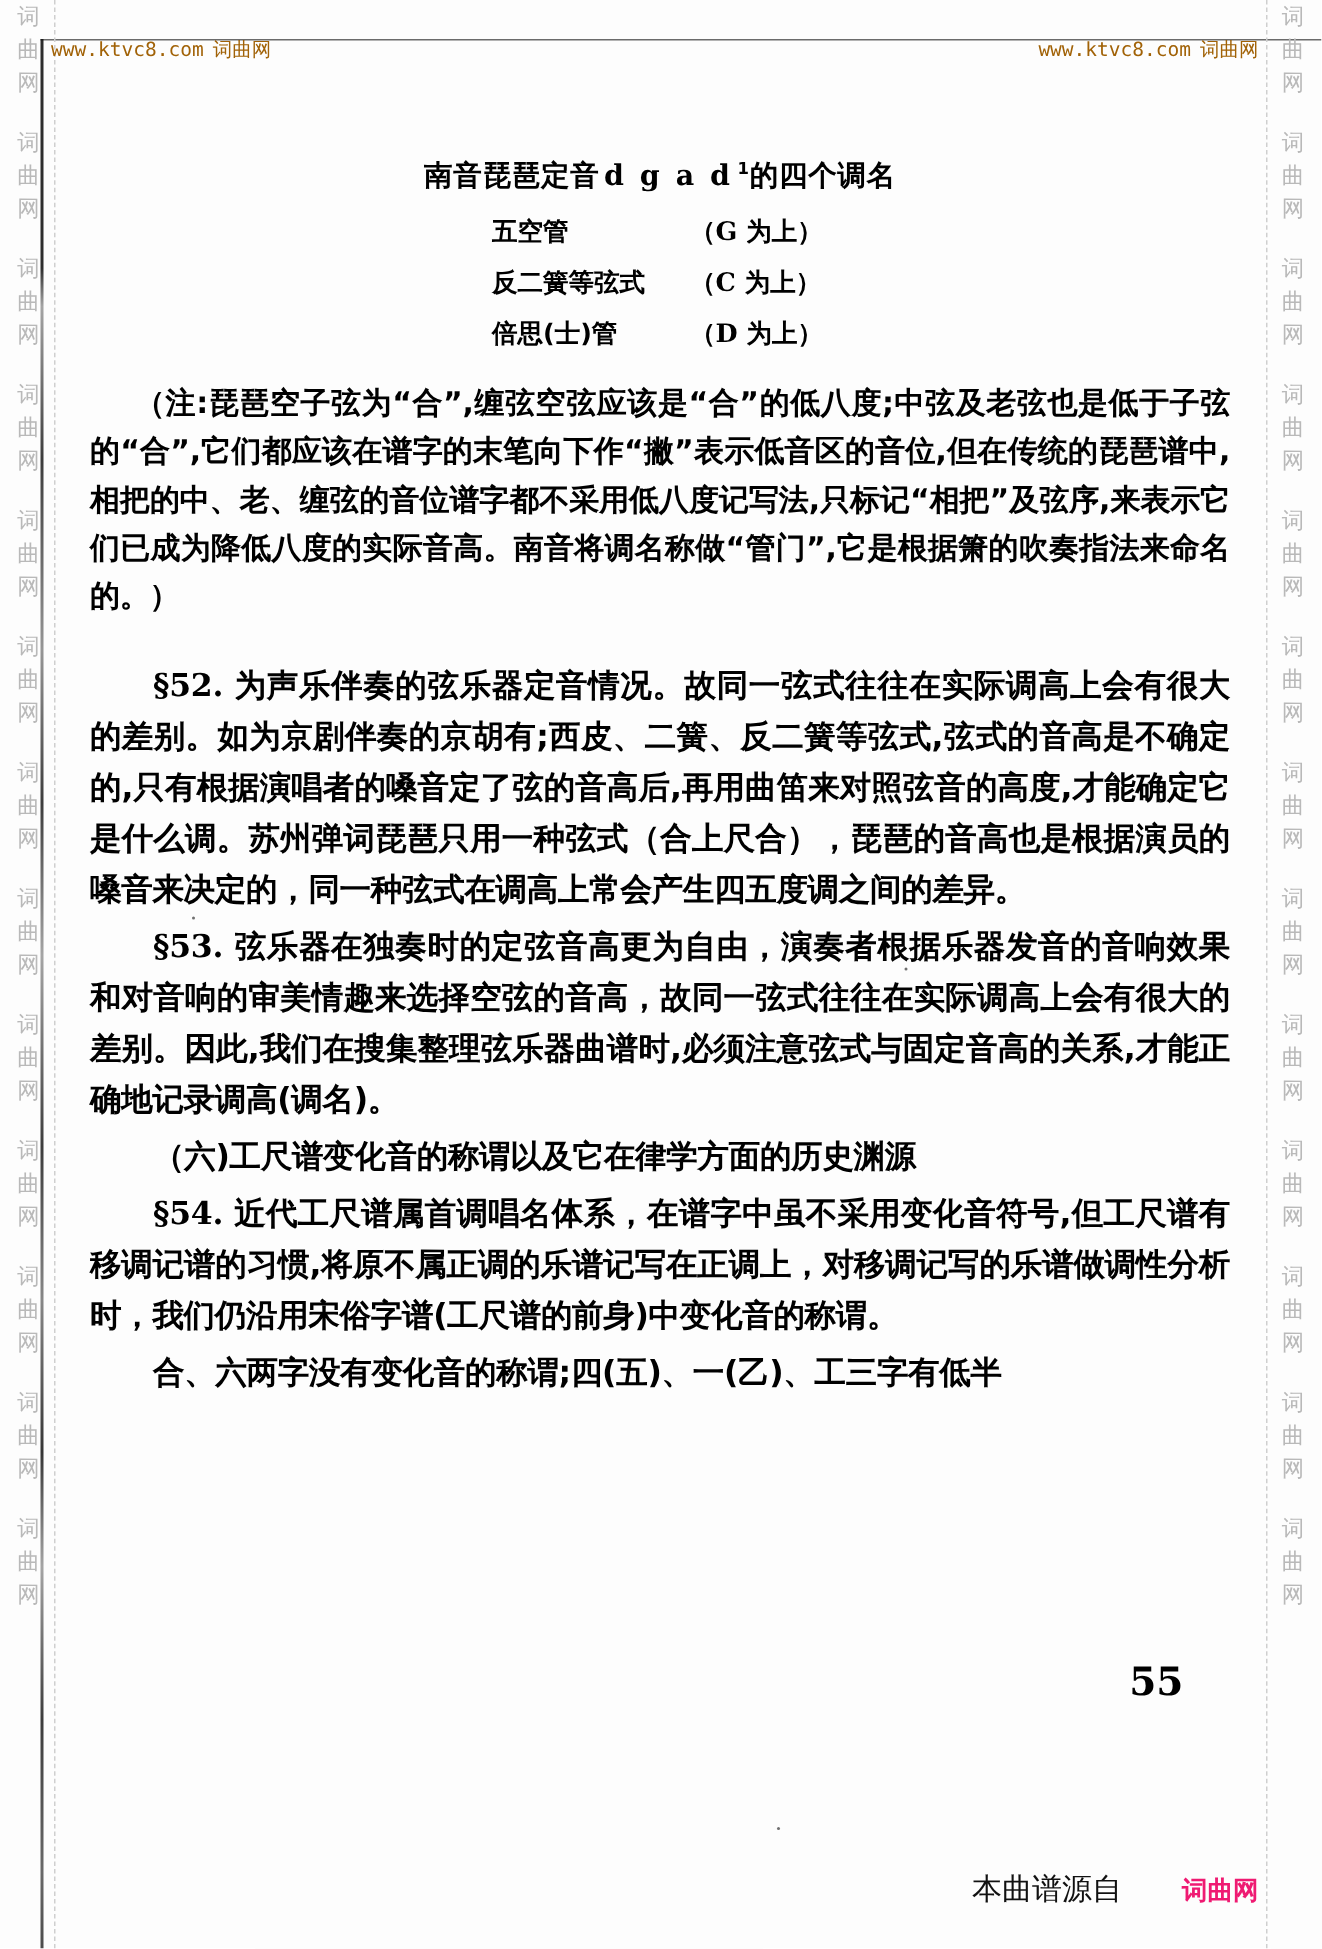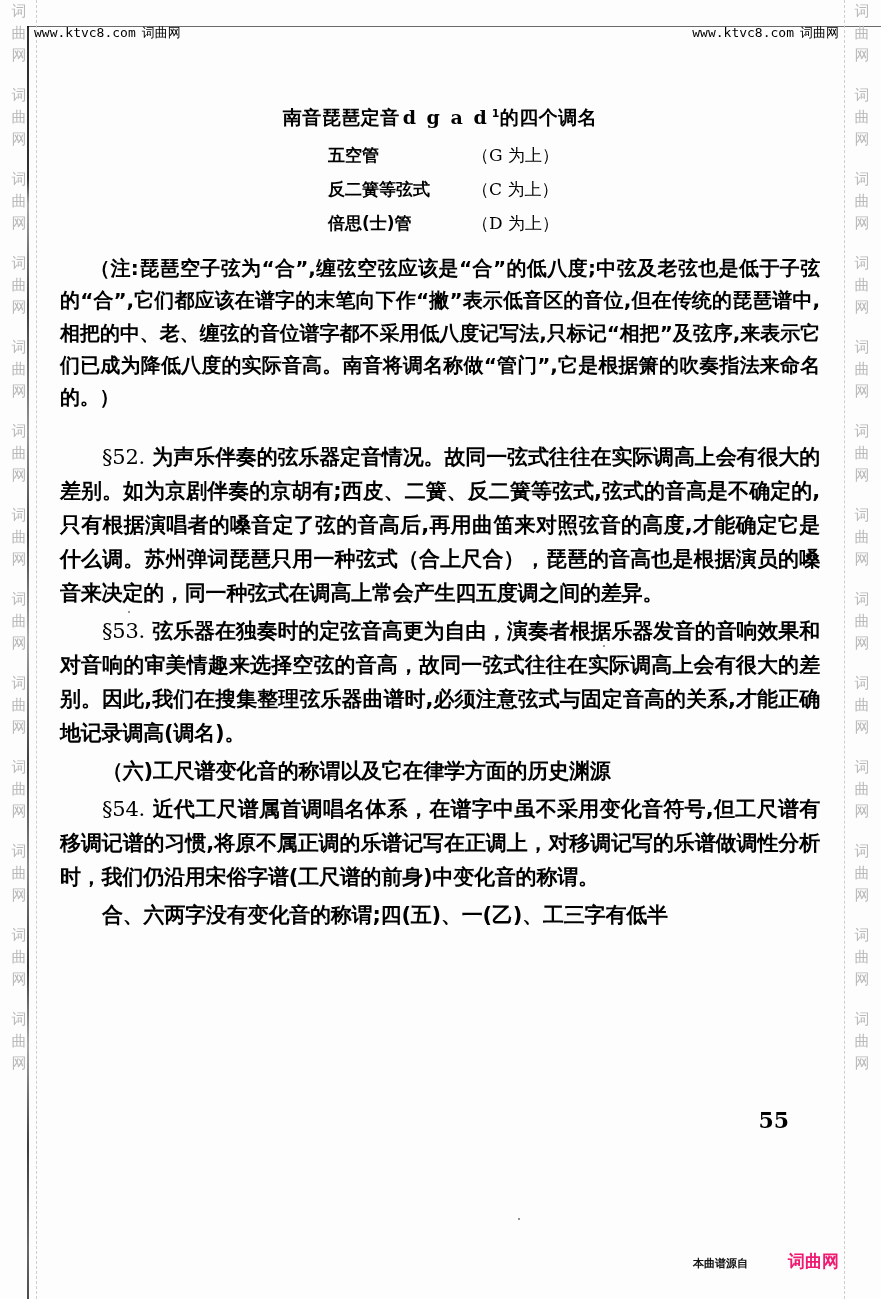--- a/index.html
+++ b/index.html
@@ -79,43 +79,43 @@
     border-left: 1px dashed #cfcfcf;
   }
   .wm-dash.left  { left: 36px; }
   .wm-dash.right { right: 36px; }
 
   .wm-url {
     position: absolute;
     top: 24px;
     font-family: "DejaVu Sans Mono", "Liberation Mono", monospace;
     font-size: 13px;
-    color: #000000;
+    color: #a16207;
     white-space: nowrap;
   }
   .wm-url.left  { left: 34px; }
   .wm-url.right { right: 42px; }
   .wm-url .cn {
     font-family: "DejaVu Sans", "Liberation Sans", sans-serif;
     font-size: 13px;
     margin-left: 6px;
   }
 
   .wm-footer {
     position: absolute;
     right: 42px;
     bottom: 26px;
     display: flex;
     align-items: baseline;
     gap: 40px;
     white-space: nowrap;
   }
   .wm-footer .src {
-    font-size: 11px;
-    font-weight: bold;
+    font-size: 20px;
+    font-weight: normal;
     color: #111;
     letter-spacing: 0;
   }
   .wm-footer .brand {
     font-size: 17px;
     font-weight: bold;
     color: #ef1a72;
     letter-spacing: 0;
   }
 
@@ -151,30 +151,29 @@
     padding: 0;
     list-style: none;
   }
   .mode-row {
     display: flex;
     font-size: 17px;
     font-weight: bold;
     line-height: 1.2;
     margin-bottom: 14px;
     padding-left: 268px;
-    gap: 12px;
   }
   .mode-row .mode-name {
     width: 132px;
     white-space: nowrap;
   }
   .mode-row .mode-key {
     white-space: nowrap;
     font-family: "DejaVu Serif", "Liberation Serif", serif;
-    font-weight: normal;
+    font-weight: bold;
   }
 
   .note-block {
     font-size: 20px;
     font-weight: bold;
     line-height: 1.62;
     text-align: justify;
     text-justify: inter-character;
     margin: 6px 0 26px 0;
     letter-spacing: -0.2px;
@@ -186,28 +185,28 @@
     font-weight: bold;
     line-height: 1.62;
     text-align: justify;
     text-justify: inter-character;
     margin: 0 0 4px 0;
     text-indent: 42px;
     letter-spacing: -0.2px;
   }
   .sec-mark {
     font-family: "DejaVu Serif", "Liberation Serif", serif;
-    font-weight: normal;
+    font-weight: bold;
   }
 
   .page-number {
     position: absolute;
     right: 92px;
     top: 1107px;
-    font-size: 22px;
+    font-size: 26px;
     font-weight: bold;
     font-family: "DejaVu Serif", "Liberation Serif", serif;
   }
 
   .speck {
     position: absolute;
     width: 2px;
     height: 2px;
     background: #333;
     border-radius: 50%;

